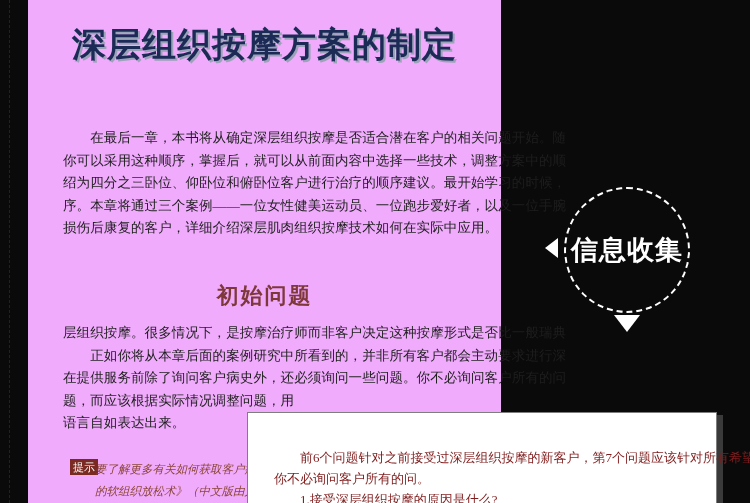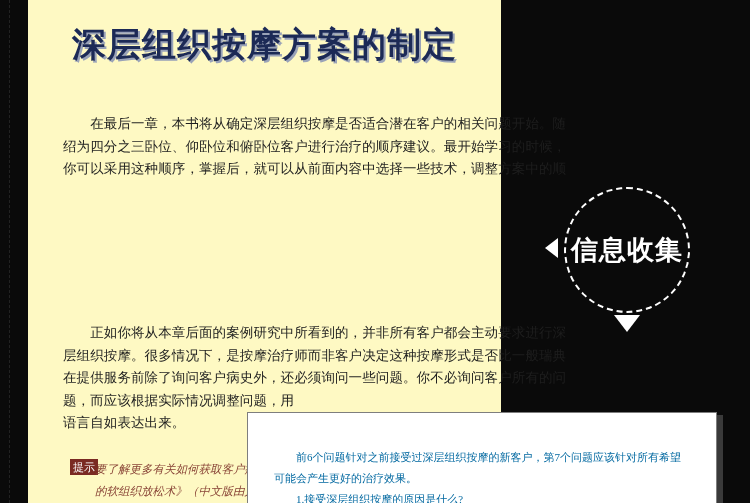--- a/index.html
+++ b/index.html
@@ -8,34 +8,34 @@
     position:relative; width:750px; height:503px;
     background:#0a0a0a; overflow:hidden;
     font-family:"Liberation Serif","DejaVu Serif",serif;
   }
   .spine-line {
     position:absolute; left:9px; top:0; height:100%; width:0;
     border-left:1px dashed rgba(255,255,255,0.10);
   }
   .page {
     position:absolute; left:28px; top:0; width:473px; height:503px;
-    background:#fef9c3;
+    background:#f0abfc;
     padding-left:45px;
   }
   .chapter-title {
     position:absolute; top:22px; left:0; width:100%;
     text-align:center;
     font-family:"Liberation Sans","DejaVu Sans",sans-serif;
     font-weight:bold; font-size:34px; letter-spacing:1px;
     color:#1c2a56;
     text-shadow:2px 2px 0 #9aa3b8;
     white-space:nowrap;
   }
   .body-text { position:absolute; left:35px; width:432px; }
-  .para1 { top:113px; }
+  .para1 { top:127px; }
   .para2 { top:322px; }
   .body-text .line {
     font-size:13.5px; line-height:22.6px; color:#1e1e1e;
     white-space:nowrap; letter-spacing:0.1px;
   }
   .section-heading {
     position:absolute; top:281px; left:0; width:473px;
     text-align:center;
     font-family:"Liberation Sans","DejaVu Sans",sans-serif;
     font-weight:bold; font-size:22px; letter-spacing:2px;
@@ -55,21 +55,21 @@
   }
   .overlay-card {
     position:absolute; left:247px; top:412px; width:470px; height:95px;
     background:#ffffff;
     border:1px solid #7e7e7e;
     box-shadow:6px 3px 0 rgba(70,70,70,0.8);
     padding:34px 8px 0 26px;
     z-index:10;
   }
   .overlay-card .card-line {
-    font-size:11px; line-height:21px; color:#0369a1;
+    font-size:13px; line-height:21px; color:#7f1d1d;
     white-space:nowrap;
   }
   .circle-badge {
     position:absolute; left:564px; top:187px; width:126px; height:126px;
     border:2px dashed #ffffff; border-radius:50%;
     display:flex; align-items:center; justify-content:center;
   }
   .circle-badge .badge-line {
     font-family:"Liberation Sans","DejaVu Sans",sans-serif;
     font-weight:bold; font-size:27px; line-height:31px;
@@ -91,45 +91,48 @@
 
 <div class="screen">
 
   <div class="spine-line"></div>
 
   <div class="page">
     <div class="chapter-title">深层组织按摩方案的制定</div>
 
     <div class="body-text para1">
         <div class="line">　　在最后一章，本书将从确定深层组织按摩是否适合潜在客户的相关问题开始。随</div>
+        <div class="line">你可以采用这种顺序，掌握后，就可以从前面内容中选择一些技术，调整方案中的顺</div>
         <div class="line">绍为四分之三卧位、仰卧位和俯卧位客户进行治疗的顺序建议。最开始学习的时候，</div>
-        <div class="line">你可以采用这种顺序，掌握后，就可以从前面内容中选择一些技术，调整方案中的顺</div>
+        <div class="line">序。本章将通过三个案例——一位女性健美运动员、一位跑步爱好者，以及一位手腕</div>
+        <div class="line">损伤后康复的客户，详细介绍深层肌肉组织按摩技术如何在实际中应用。</div>
       </div>
 
+    <div class="section-heading">初始问题</div>
 
     <div class="body-text para2">
+        <div class="line">层组织按摩。很多情况下，是按摩治疗师而非客户决定这种按摩形式是否比一般瑞典</div>
         <div class="line">　　正如你将从本章后面的案例研究中所看到的，并非所有客户都会主动要求进行深</div>
-        <div class="line">层组织按摩。很多情况下，是按摩治疗师而非客户决定这种按摩形式是否比一般瑞典</div>
         <div class="line">在提供服务前除了询问客户病史外，还必须询问一些问题。你不必询问客户所有的问</div>
         <div class="line">题，而应该根据实际情况调整问题，用</div>
         <div class="line">语言自如表达出来。</div>
       </div>
 
     <span class="tip-badge">提示</span>
 
     <div class="tip-text">
         <div class="tip-line">要了解更多有关如何获取客户病</div>
         <div class="tip-line">的软组织放松术》（中文版由人</div>
       </div>
   </div>
 
   <div class="overlay-card">
     <div>
         <div class="card-line">　　前6个问题针对之前接受过深层组织按摩的新客户，第7个问题应该针对所有希望</div>
-        <div class="card-line">可能会产生更好的治疗效果。</div>
+        <div class="card-line">你不必询问客户所有的问。</div>
         <div class="card-line">　　1.接受深层组织按摩的原因是什么?</div>
       </div>
   </div>
 
   <div class="circle-badge">
       <div class="badge-line">信息收集</div>
     </div>
 
   <div class="arrow-left"></div>
   <div class="arrow-down"></div>

